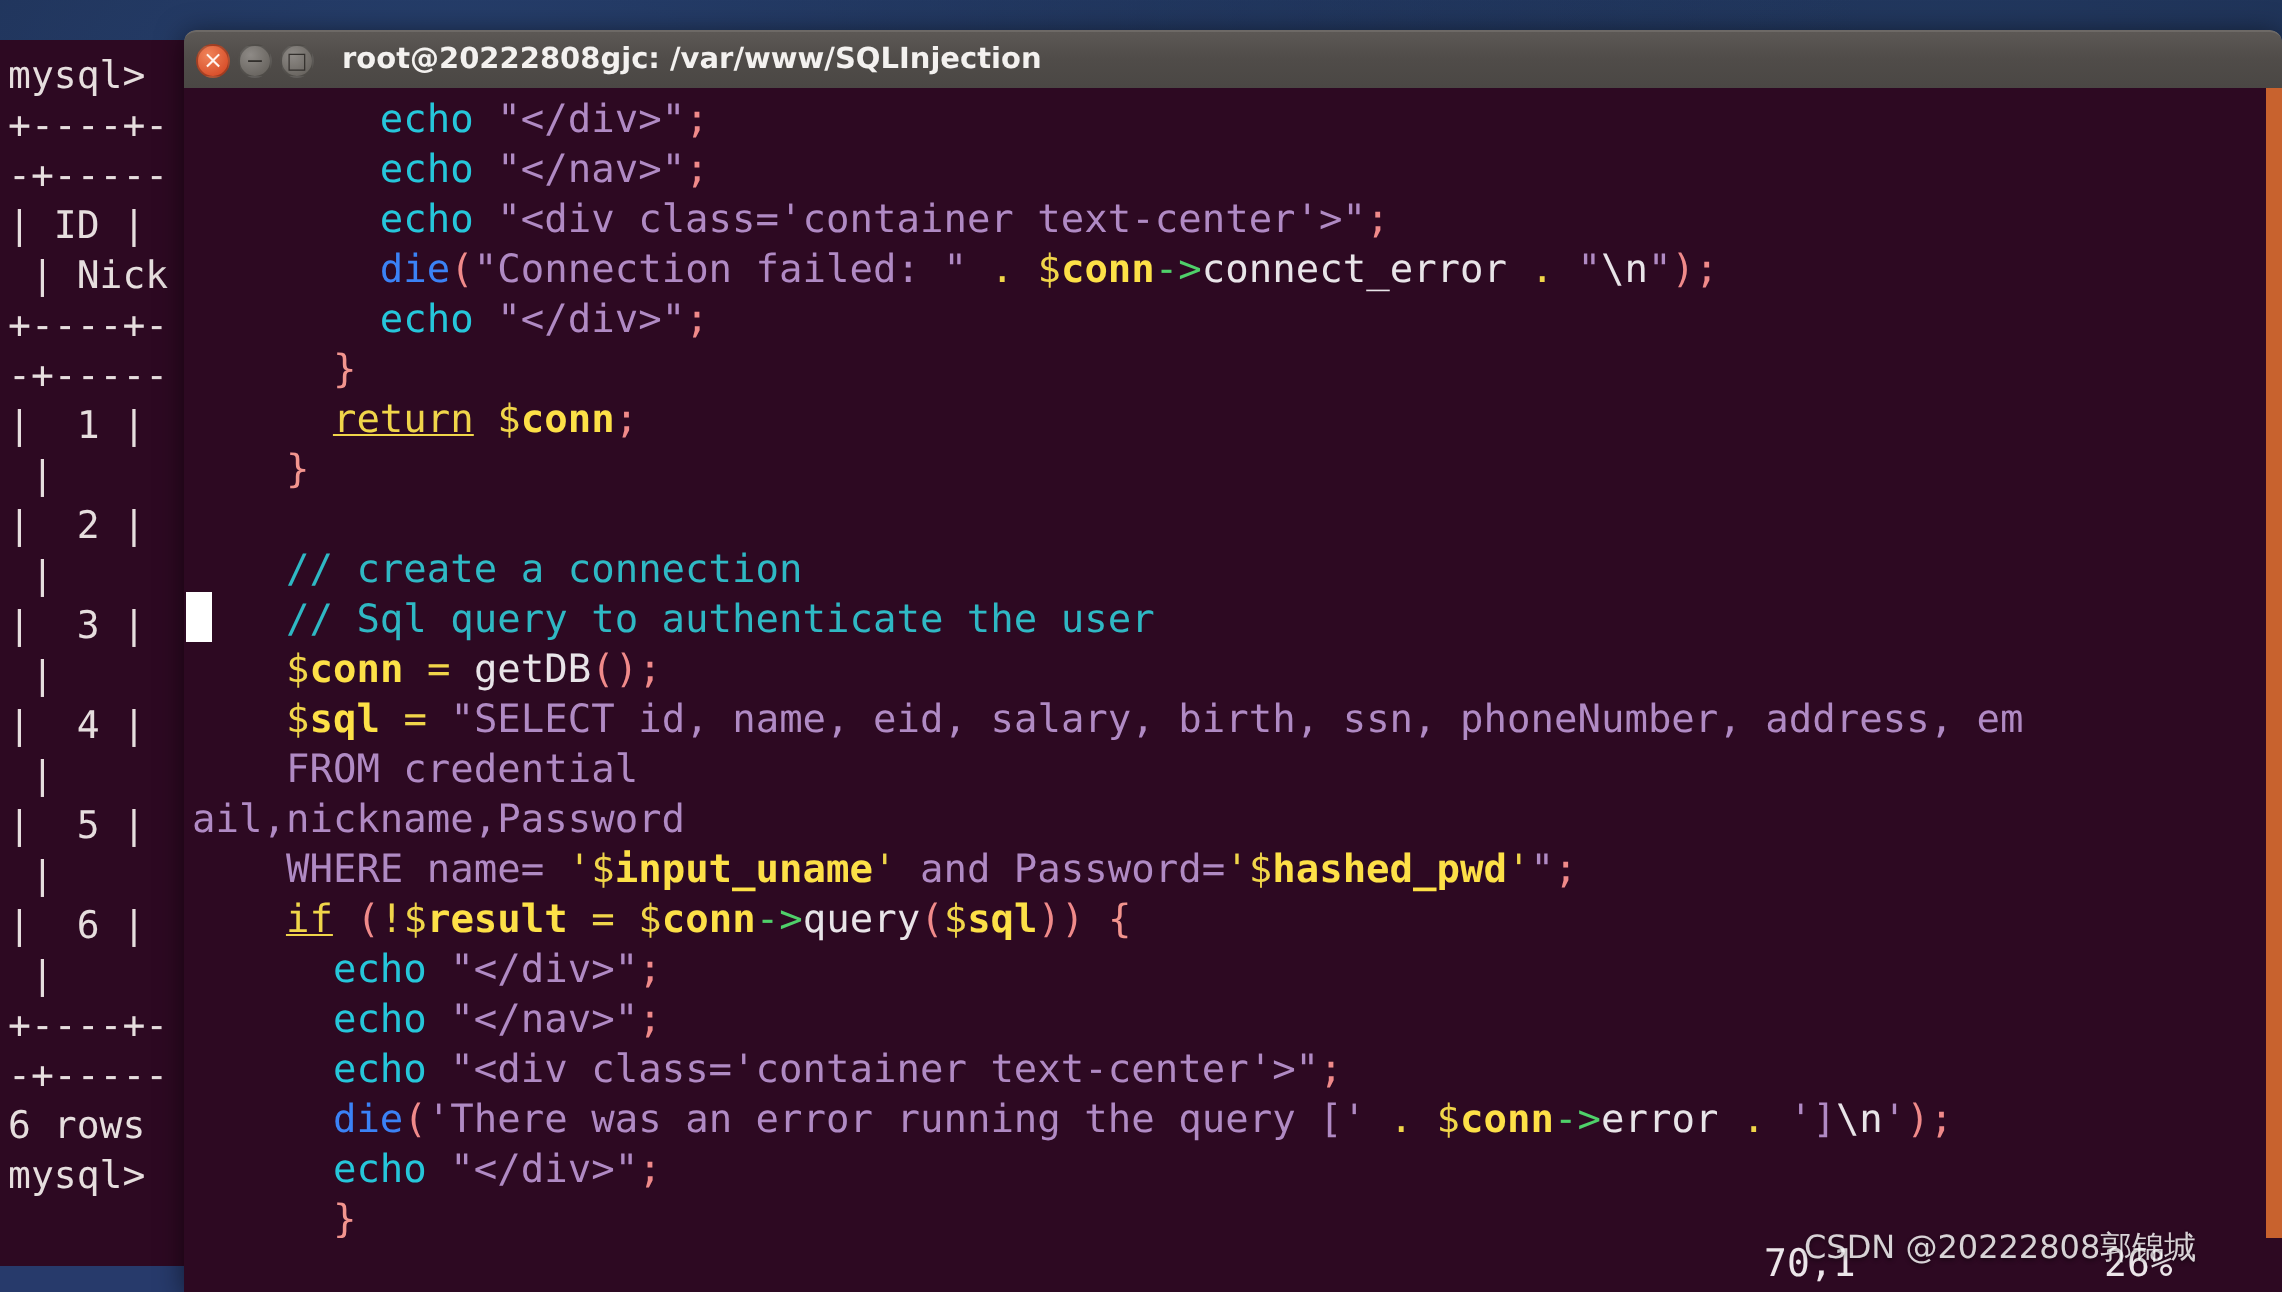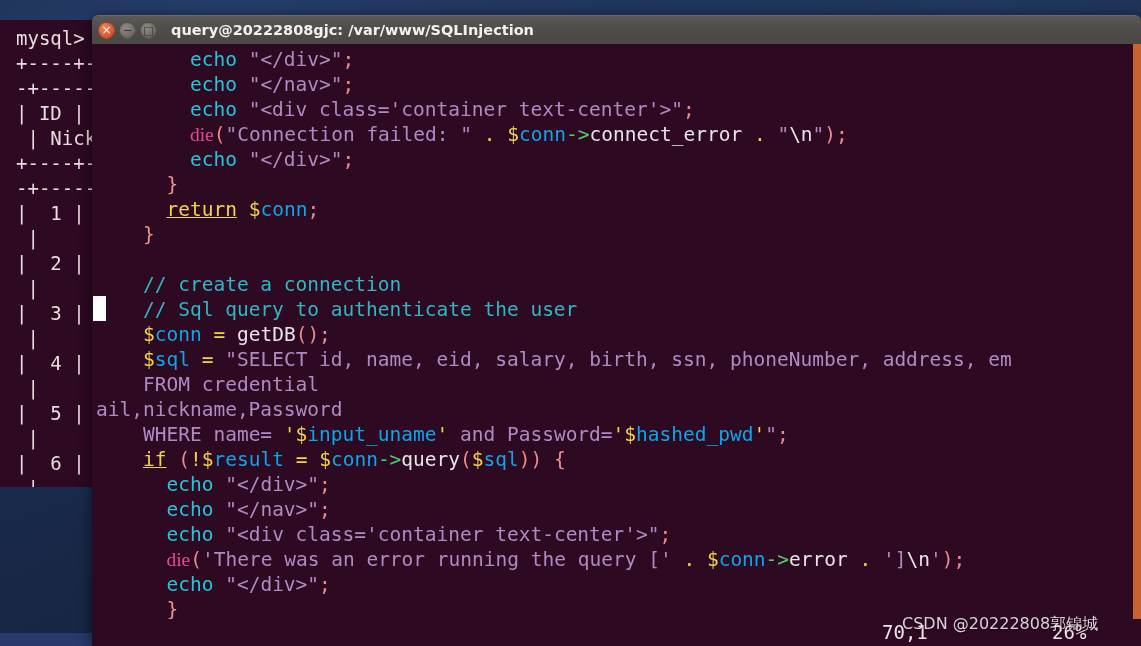--- a/index.html
+++ b/index.html
@@ -27,23 +27,23 @@
       radial-gradient(ellipse at 20% 10%, #27406e 0%, rgba(39,64,110,0) 55%),
       radial-gradient(ellipse at 85% 5%, #22385f 0%, rgba(34,56,95,0) 50%),
       linear-gradient(160deg, #16233f 0%, #1a2a4b 45%, #121d35 100%);
   }
 
   
   .bg-term {
     position: absolute;
     left: 0; top: 20px;
     width: 120px;
-    height: 467px;
+    height: 613px;
     background: #2d0922;
-    padding: 6px 0 0 16px;
+    padding: 6px 0 0 4px;
     overflow: hidden;
   }
   .bg-term .line {
     font-family: "DejaVu Sans Mono", monospace;
     font-size: 19px;
     line-height: 25px;
     color: #e6dede;
     white-space: pre;
     letter-spacing: 0px;
   }
@@ -133,23 +133,23 @@
     line-height: 25px;
     white-space: pre;
     color: #d8d0d6;
     padding-left: 4px;
   }
 
   
   .t-echo   { color: #26c6da; }
   .t-str    { color: #b08ac4; }
   .t-punct  { color: #f08a8a; }
-  .t-fn     { color: #ec4899; font-family: Liberation Serif, serif; }
+  .t-fn     { color: #3b82f6; }
   .t-var-d  { color: #f0d54a; }
-  .t-var-n  { color: #0ea5e9; font-weight: normal; }
+  .t-var-n  { color: #fde047; font-weight: bold; }
   .t-arrow  { color: #4fd06a; }
   .t-plain  { color: #e8e4e8; }
   .t-cmt    { color: #2fb8c4; }
   .t-kw     { color: #f0d54a; text-decoration: underline; }
   .t-brace  { color: #f2948e; }
   .t-op     { color: #f0d54a; }
   .t-sqlkw  { color: #b08ac4; }
 
   .cursor-block {
     position: absolute;
@@ -233,21 +233,21 @@
   <div class="taskbar"></div>
 
   <div class="window">
 
     <div class="titlebar">
       <div class="wbtns">
         <div class="wbtn close">×</div>
         <div class="wbtn min">−</div>
         <div class="wbtn max">□</div>
       </div>
-      <div class="wtitle">query@20222808gjc: /var/www/SQLInjection</div>
+      <div class="wtitle">root@20222808gjc: /var/www/SQLInjection</div>
     </div>
 
     <div class="term-body">
 
       <div class="code">
         <div class="cl"><span class="t-plain">        </span><span class="t-echo">echo</span> <span class="t-str">"&lt;/div&gt;"</span><span class="t-punct">;</span></div>
         <div class="cl"><span class="t-plain">        </span><span class="t-echo">echo</span> <span class="t-str">"&lt;/nav&gt;"</span><span class="t-punct">;</span></div>
         <div class="cl"><span class="t-plain">        </span><span class="t-echo">echo</span> <span class="t-str">"&lt;div class='container text-center'&gt;"</span><span class="t-punct">;</span></div>
         <div class="cl"><span class="t-plain">        </span><span class="t-fn">die</span><span class="t-punct">(</span><span class="t-str">"Connection failed: "</span> <span class="t-op">.</span> <span class="t-var-d">$</span><span class="t-var-n">conn</span><span class="t-arrow">-&gt;</span><span class="t-plain">connect_error</span> <span class="t-op">.</span> <span class="t-str">"</span><span class="t-plain">\n</span><span class="t-str">"</span><span class="t-punct">);</span></div>
         <div class="cl"><span class="t-plain">        </span><span class="t-echo">echo</span> <span class="t-str">"&lt;/div&gt;"</span><span class="t-punct">;</span></div>

